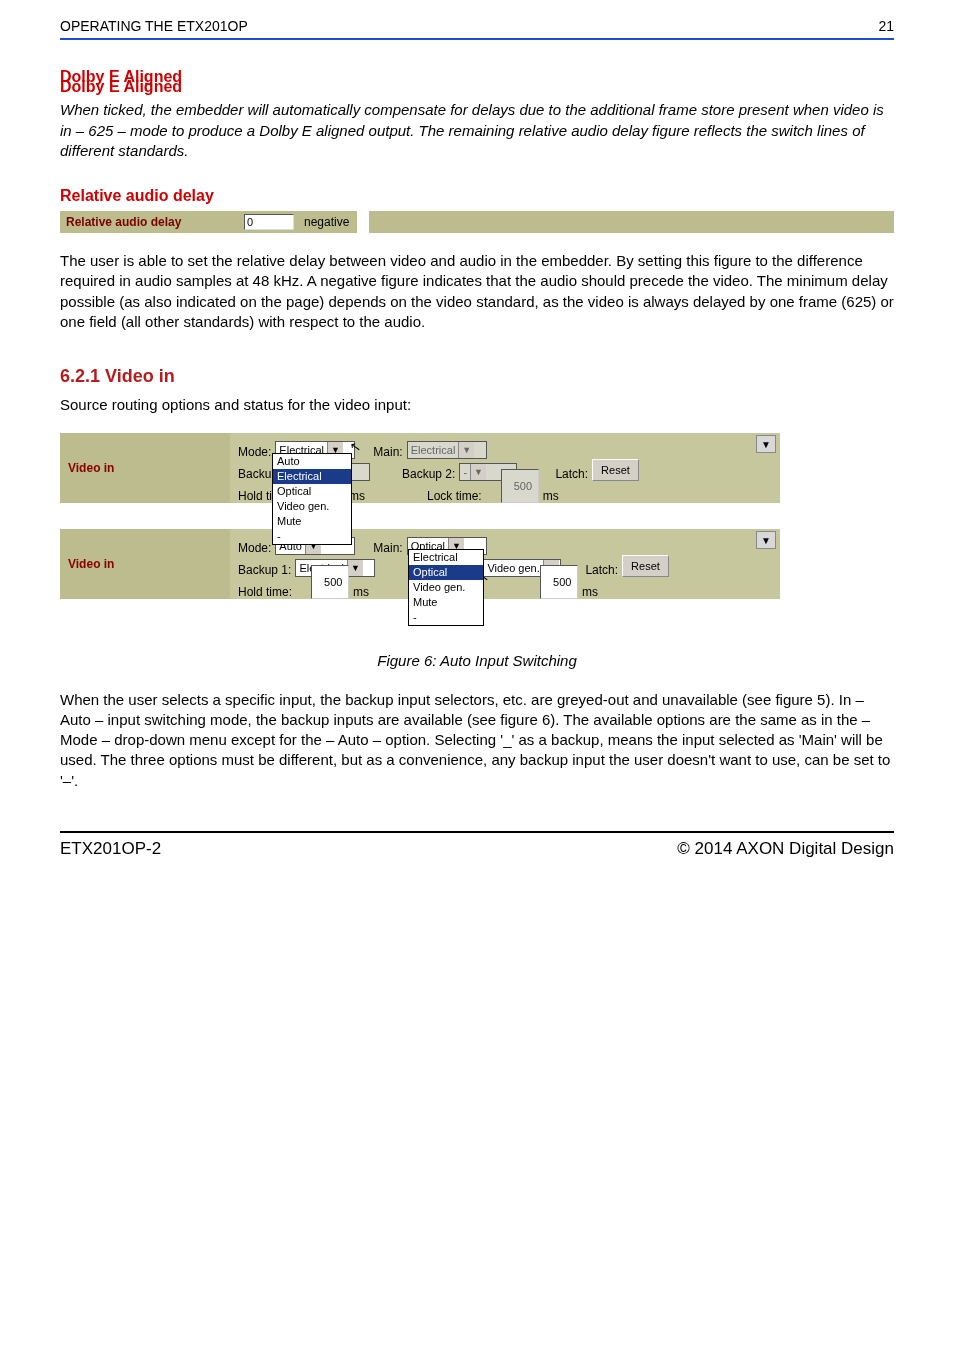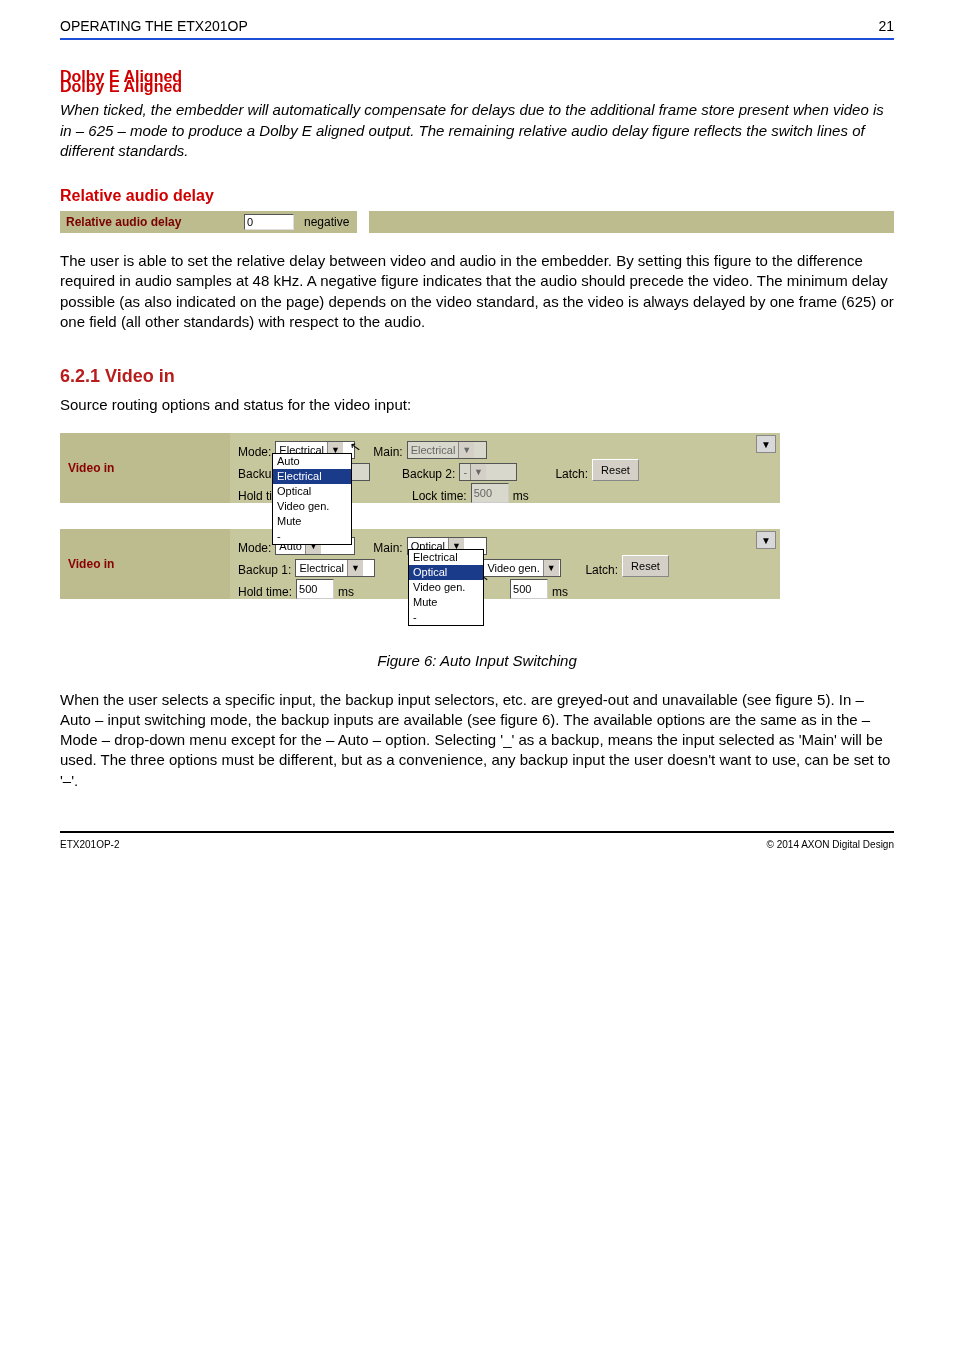--- a/index.html
+++ b/index.html
@@ -20,21 +20,21 @@
     display: flex;
     justify-content: space-between;
     font-size: 14px;
     padding: 18px 0 4px 0;
     border-bottom: 2px solid #1d4ed8;
   }
   .footer-rule { border-top: 2px solid #000; margin-top: 40px;}
   .footer-row {
     display:flex;
     justify-content: space-between;
-    font-size:10px;
+    font-size:17px;
     padding-top:6px;
   }
   .note-box {
     margin-top: 30px;
     margin-left: 40px;
     margin-right: 10px;
     padding: 10px 16px 18px 16px;
     background: #f0f0ec;
     border: 1px solid #333;
     font-weight: bold;
@@ -137,22 +137,22 @@
   .combo.disabled { background:#d8d8cc; color:#666;}
   .combo .ctext { padding:0 3px; }
   .combo .cbtn {
     width:15px; height:100%;
     background:#d4d0c8; border-left:1px solid #888;
     display:flex; align-items:center; justify-content:center;
     font-size:9px;
   }
   .tbox {
     border:1px solid #555; border-right-color:#ccc; border-bottom-color:#ccc;
-    background:#fff; height:20px; width:38px; font-size:11px;
-    box-sizing:border-box; padding-left:2px;
+    background:#fff; height:34px; width:38px; font-size:11px;
+    box-sizing:border-box; padding-left:12px;margin-left:15px;
   }
   .tbox.disabled { background:#d8d8cc; color:#666;}
   .btn3d {
     height:20px;
     padding: 0 8px;
     background:#d4d0c8;
     border:1px solid #888;
     border-top-color:#fff; border-left-color:#fff;
     font-size:11px;
     display:flex; align-items:center;

